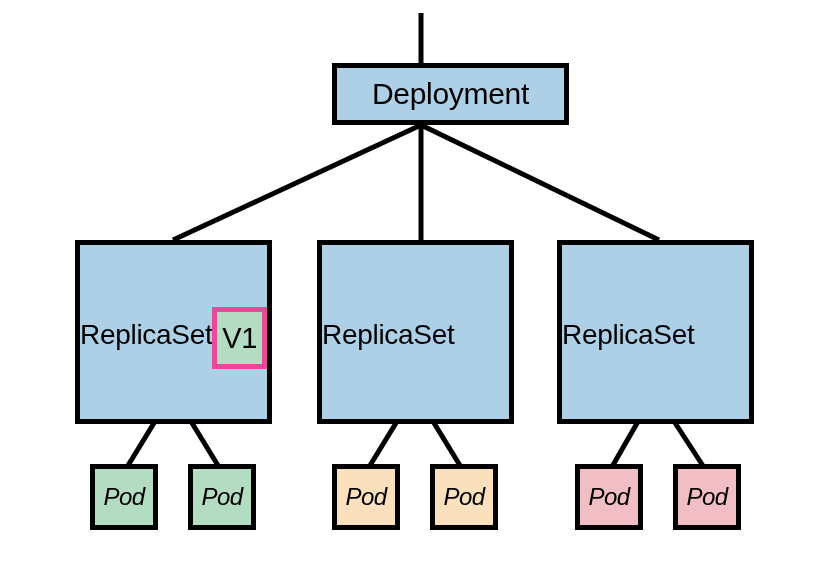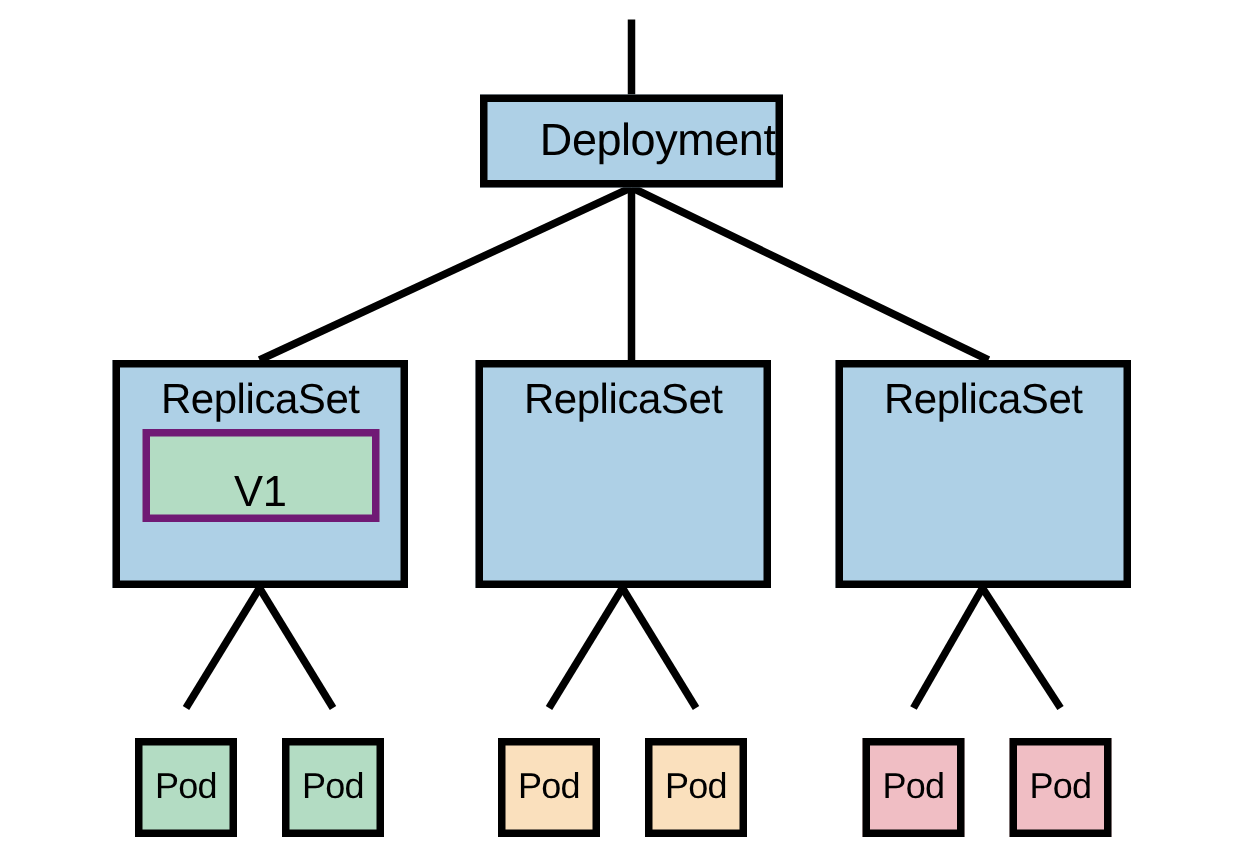--- a/index.html
+++ b/index.html
@@ -28,71 +28,71 @@
   .node {
     position: absolute;
     box-sizing: border-box;
     border: 5px solid #000000;
     display: flex;
     align-items: center;
     justify-content: center;
     z-index: 2;
   }
   .deployment-node {
-    left: 320px;
+    left: 332px;
     top: 63px;
-    width: 202px;
+    width: 237px;
     height: 62px;
-    justify-content: flex-end;
   }
   .deployment-label {
     font-size: 30px;
     color: #000000;
     letter-spacing: -0.3px;
     line-height: 1;
     white-space: nowrap;
   }
   .replicaset-node {
     width: 197px;
-    height: 152px;
+    height: 184px;
     top: 240px;
-    flex-direction: column;
+    flex-direction: row;
     justify-content: flex-start;
     padding-top: 6px;
   }
   .rs-1 { left: 75px; }
   .rs-2 { left: 317px; }
   .rs-3 { left: 557px; }
   .replicaset-label {
     font-size: 28px;
     color: #000000;
     line-height: 1.05;
     letter-spacing: -0.3px;
     white-space: nowrap;
   }
   .version-box {
     box-sizing: border-box;
-    border: 5px solid #701a75;
+    border: 5px solid #ec4899;
     width: 158px;
     height: 62px;
     margin-top: 6px;
     display: flex;
-    align-items: flex-end;
+    align-items: center;
     justify-content: center;
   }
   .version-label {
     font-size: 29px;
     color: #000000;
     line-height: 1;
     letter-spacing: -0.3px;
   }
   .pod-node {
     width: 68px;
     height: 66px;
-    top: 492px;
+    top: 464px;
+    font-style: italic;
   }
   .pod-label {
     font-size: 24px;
     color: #000000;
     line-height: 1;
     letter-spacing: -0.5px;
   }
 </style>
 </head>
 <body>

